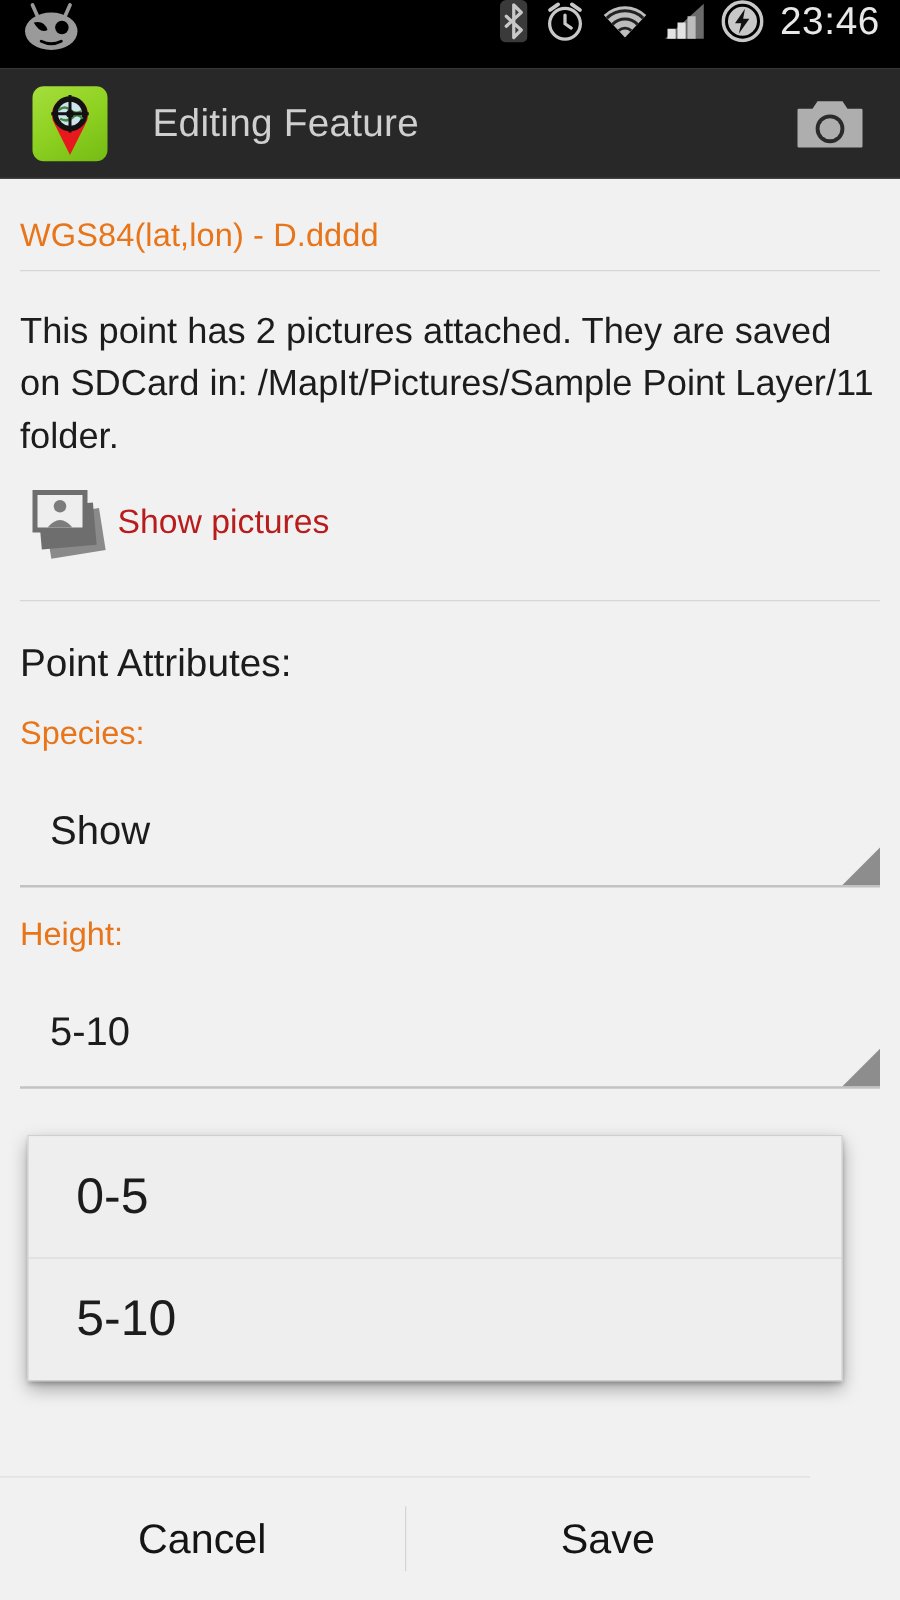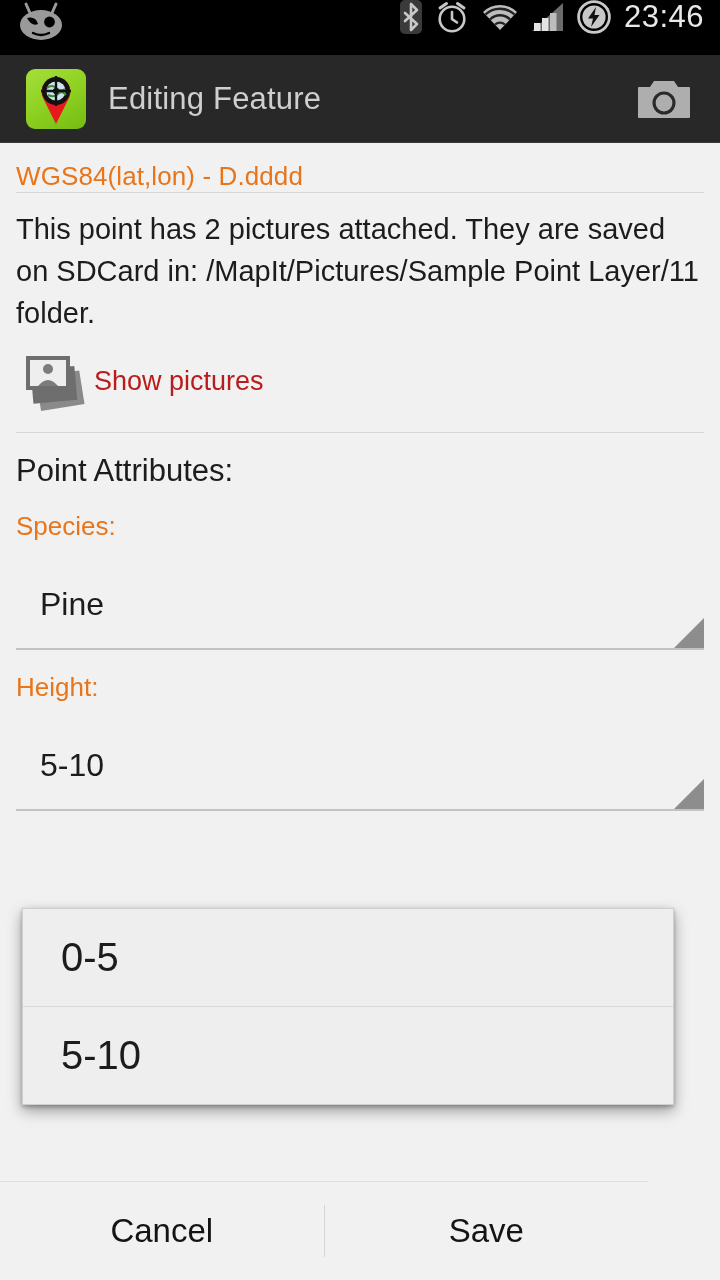--- a/index.html
+++ b/index.html
@@ -43,32 +43,32 @@
     border-bottom:1px solid #3a3a3a;
   }
   .app-icon {
     margin-left:26px;
     width:60px; height:60px; border-radius:9px;
     background:linear-gradient(150deg,#a5de3c 0%,#8fd222 48%,#74bb13 100%);
     position:relative; overflow:hidden; flex:0 0 auto;
   }
   .app-icon svg { position:absolute; left:7px; top:4px; }
   .ab-title {
-    margin-left:22px; color:#cfcfcf; font-size:31px;
+    margin-left:36px; color:#cfcfcf; font-size:31px;
     font-weight:400; letter-spacing:0.2px;text-align:right;
   }
   .cam-btn {
     margin-left:auto; margin-right:22px;
     width:68px; height:60px;
     display:flex; align-items:center; justify-content:center;
   }
 
   
   .content { position:absolute; top:143px; left:0; width:720px; }
-  .pad { padding:0 16px; }
+  .pad { padding:12px 16px; }
 
   .crs-label {
     color:#e8751a; font-size:26px; padding:18px 0 0 0;
     letter-spacing:0.1px;
   }
   .coords {
     color:#1c1c1c; font-size:38px; font-weight:400;
     padding:12px 0 18px 0; letter-spacing:0.3px;
   }
   .rule { height:1px; background:#d6d6d6; margin:0 16px; }
@@ -241,21 +241,21 @@
       </div>
     </div>
 
     <div class="rule"></div>
 
     <div class="pad">
       <div class="attr-head">Point Attributes:</div>
 
       <div class="field-label">Species:</div>
       <div class="spinner">
-        <div class="spinner-value">Pine</div>
+        <div class="spinner-value">Show</div>
         <div class="spinner-caret"></div>
       </div>
 
       <div class="field-label">Height:</div>
       <div class="spinner">
         <div class="spinner-value">5-10</div>
         <div class="spinner-caret"></div>
       </div>
     </div>
   </div>

